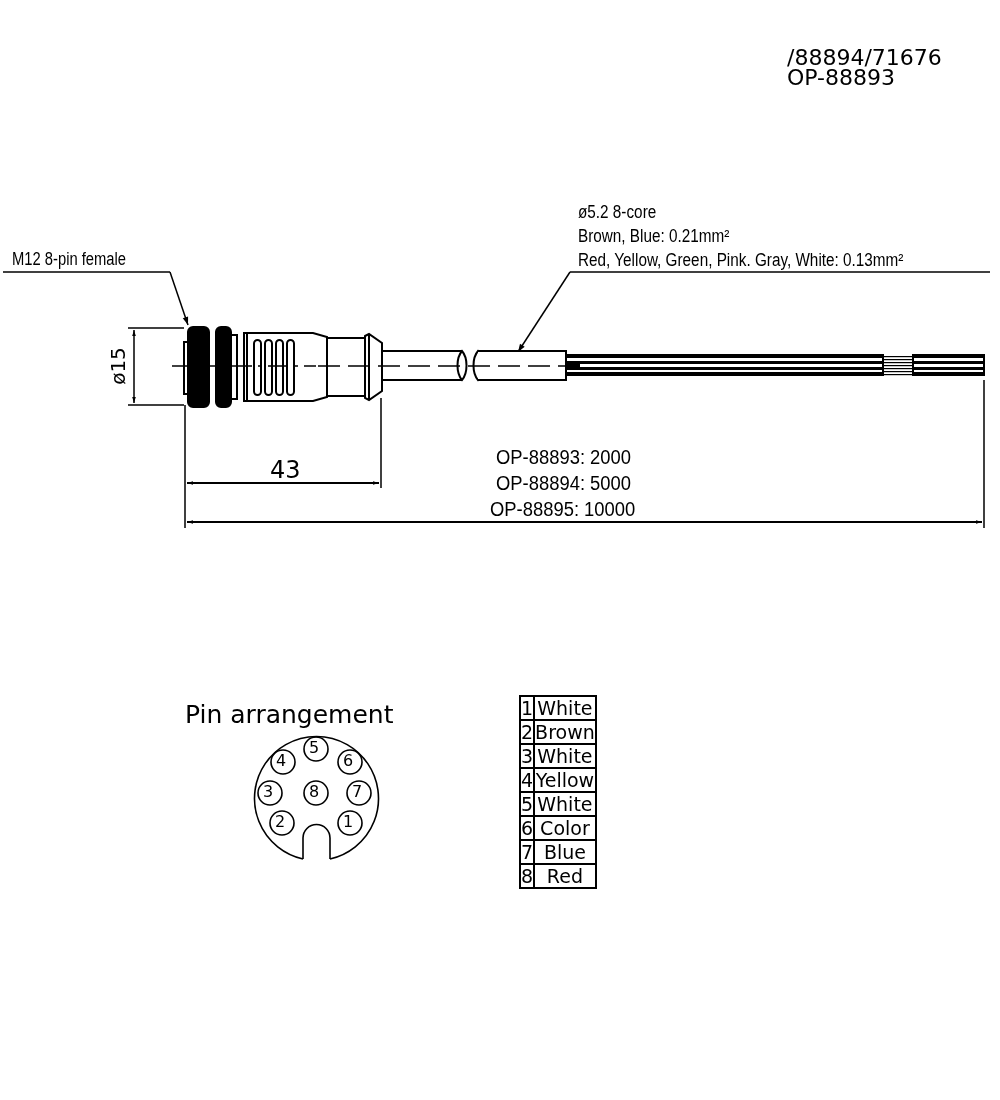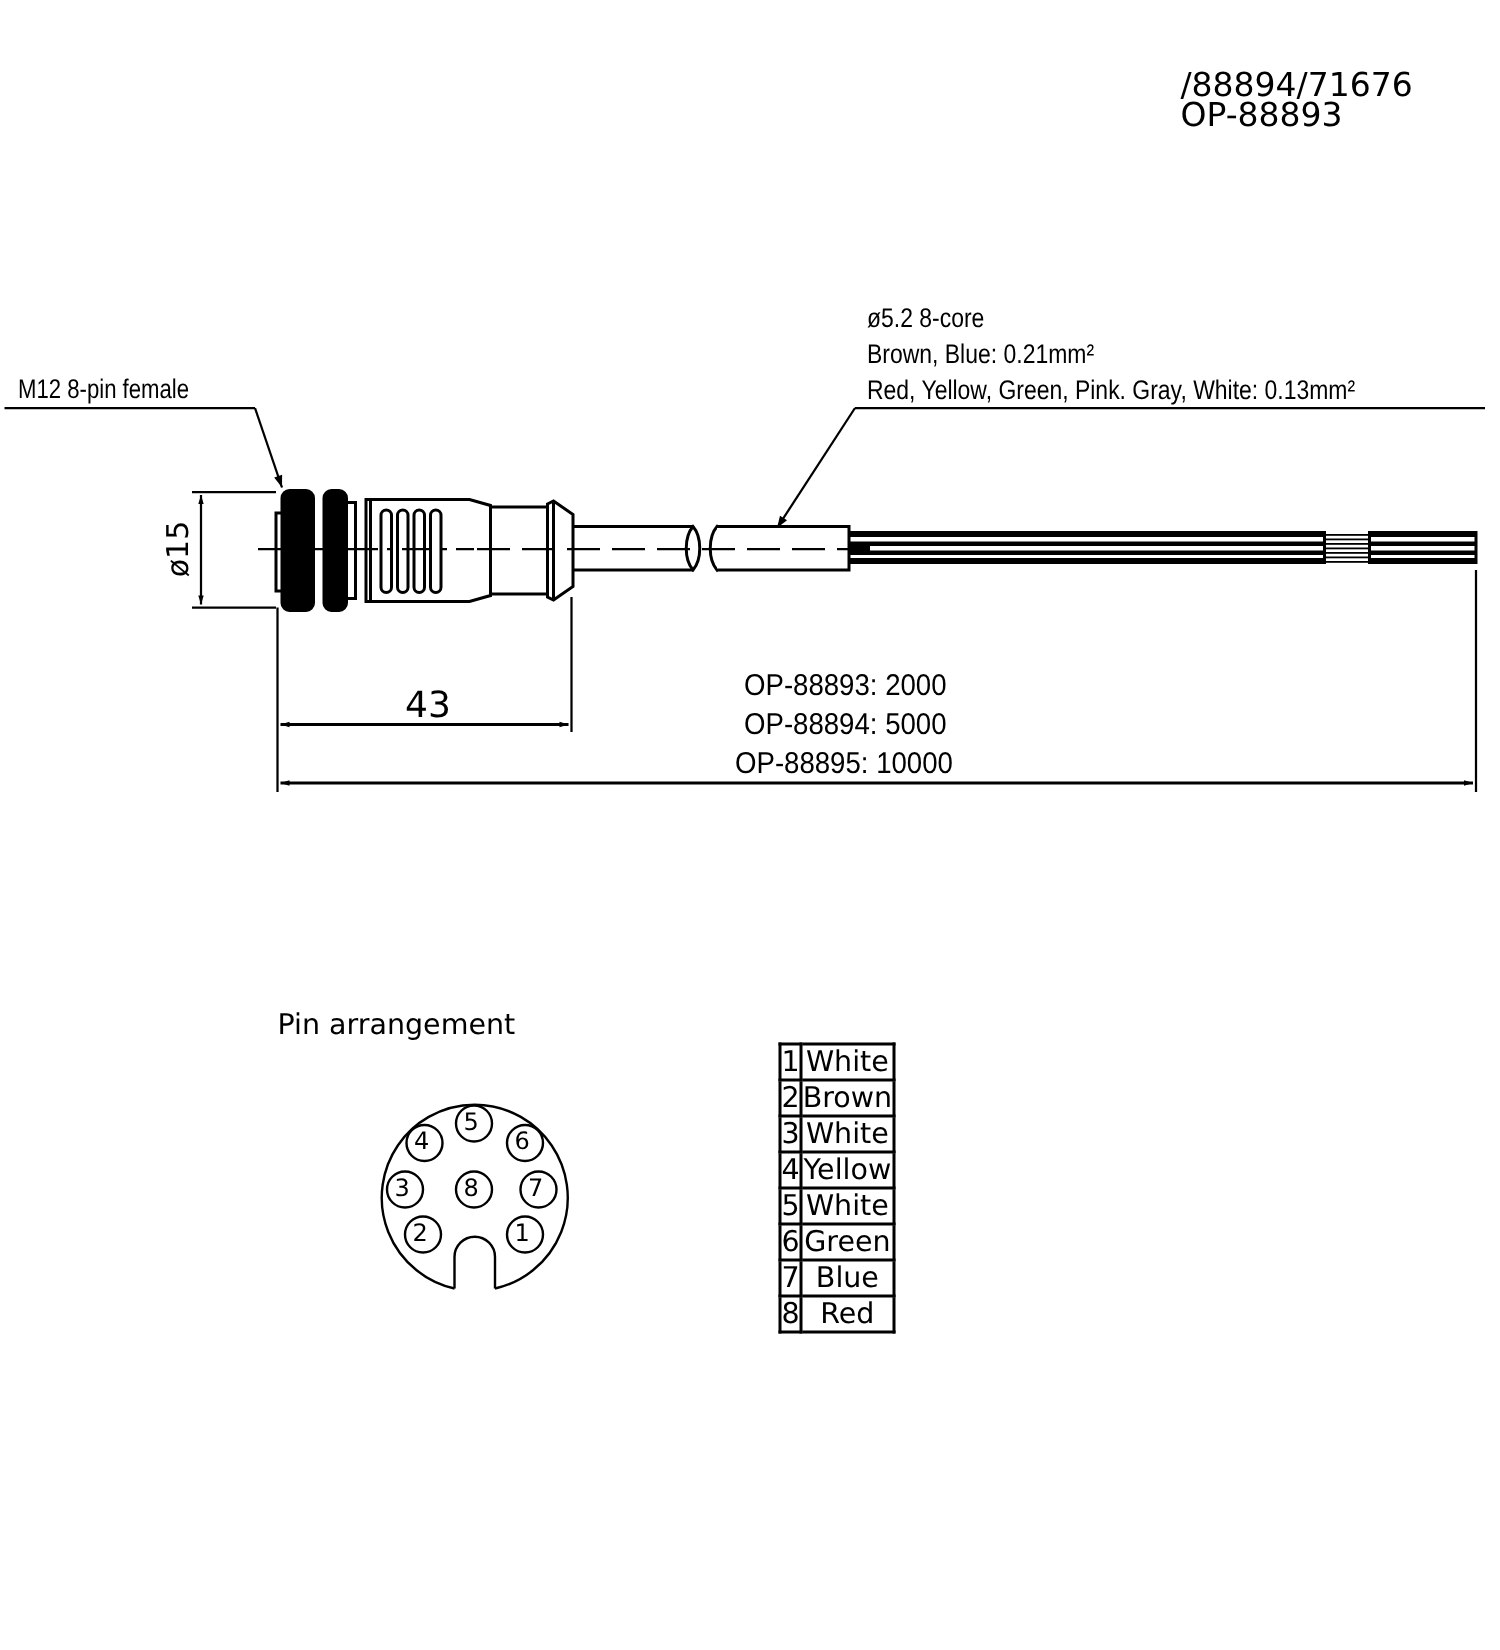--- a/index.html
+++ b/index.html
@@ -130,21 +130,21 @@
 <div class="txt cond" style="left:578px; top:203px; font-size:18px; transform:scaleX(0.85);">ø5.2 8-core</div>
 <div class="txt cond" style="left:578px; top:227px; font-size:18px; transform:scaleX(0.85);">Brown, Blue: 0.21mm²</div>
 <div class="txt cond" style="left:578px; top:251px; font-size:18px; transform:scaleX(0.85);">Red, Yellow, Green, Pink. Gray, White: 0.13mm²</div>
 
 <div class="txt" style="left:98px; top:356px; font-size:20px; transform:rotate(-90deg); transform-origin:center center; width:40px; text-align:center;">ø15</div>
 <div class="txt" style="left:270px; top:458px; font-size:24px;">43</div>
 <div class="txt cond" style="left:496px; top:447px; font-size:20px; transform:scaleX(0.92);">OP-88893: 2000</div>
 <div class="txt cond" style="left:496px; top:473px; font-size:20px; transform:scaleX(0.92);">OP-88894: 5000</div>
 <div class="txt cond" style="left:490px; top:499px; font-size:20px; transform:scaleX(0.92);">OP-88895: 10000</div>
 
-<div class="txt title" style="left:185px; top:674px; font-size:19px;">Pin arrangement</div>
+<div class="txt title" style="left:185px; top:702px; font-size:25px;">Pin arrangement</div>
 
 <div class="txt" style="left:309px; top:740px; font-size:16px;">5</div>
 <div class="txt" style="left:276px; top:753px; font-size:16px;">4</div>
 <div class="txt" style="left:343px; top:753px; font-size:16px;">6</div>
 <div class="txt" style="left:263px; top:784px; font-size:16px;">3</div>
 <div class="txt" style="left:309px; top:784px; font-size:16px;">8</div>
 <div class="txt" style="left:352px; top:784px; font-size:16px;">7</div>
 <div class="txt" style="left:275px; top:814px; font-size:16px;">2</div>
 <div class="txt" style="left:343px; top:814px; font-size:16px;">1</div>
 
@@ -165,21 +165,21 @@
   <tr>
     <td>4</td>
     <td>Yellow</td>
   </tr>
   <tr>
     <td>5</td>
     <td>White</td>
   </tr>
   <tr>
     <td>6</td>
-    <td>Green</td>
+    <td>Color</td>
   </tr>
   <tr>
     <td>7</td>
     <td>Blue</td>
   </tr>
   <tr>
     <td>8</td>
     <td>Red</td>
   </tr>
 </tbody>

